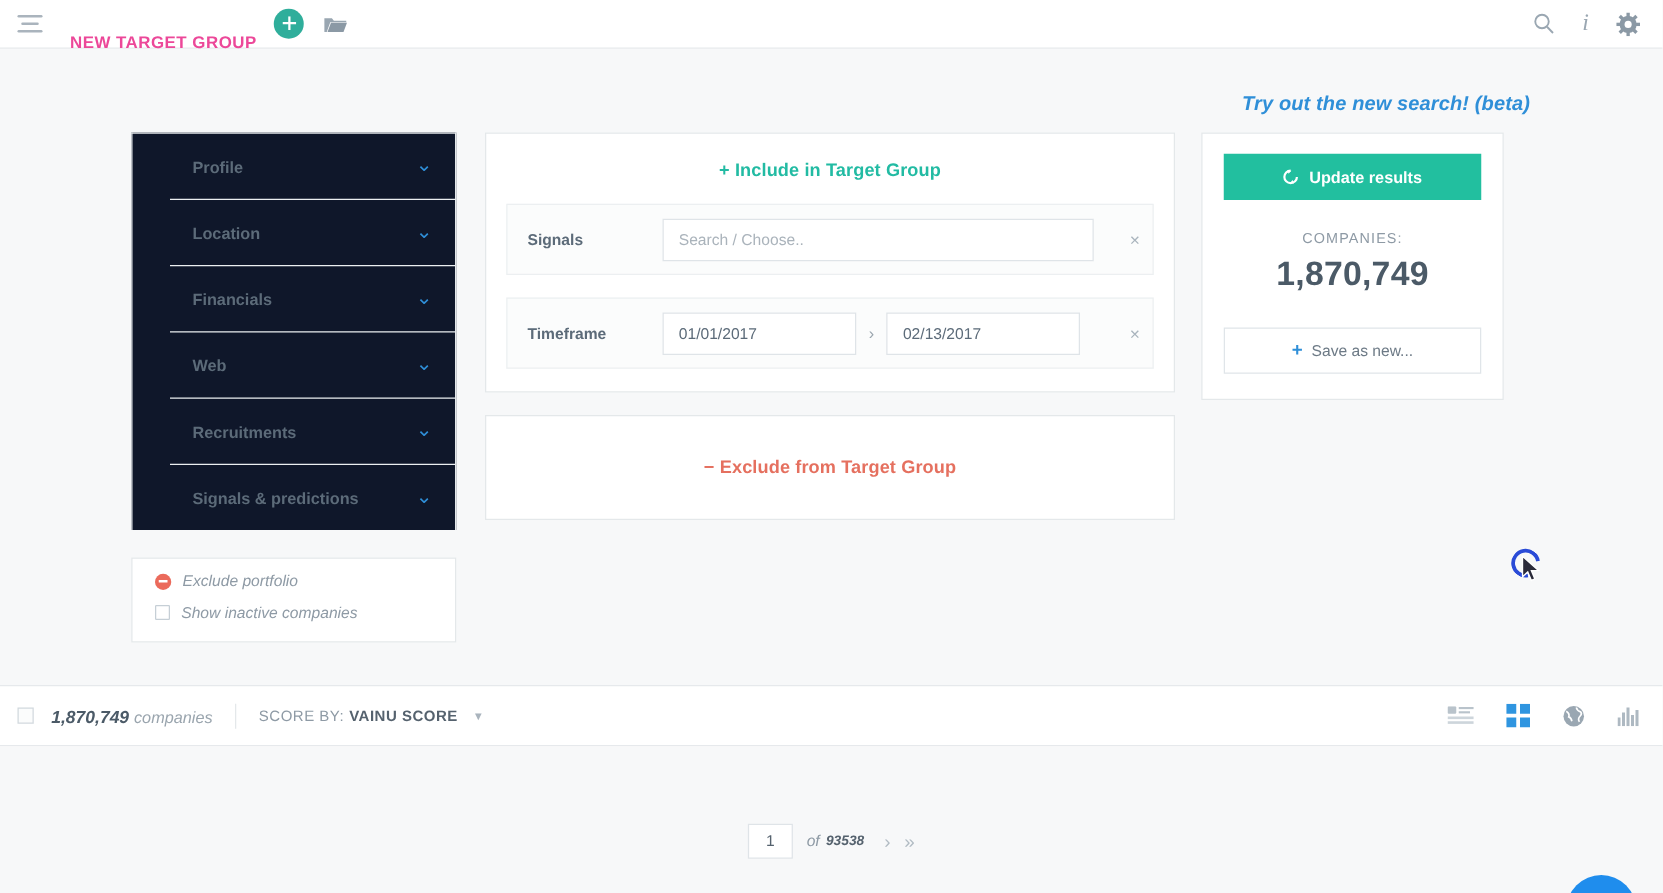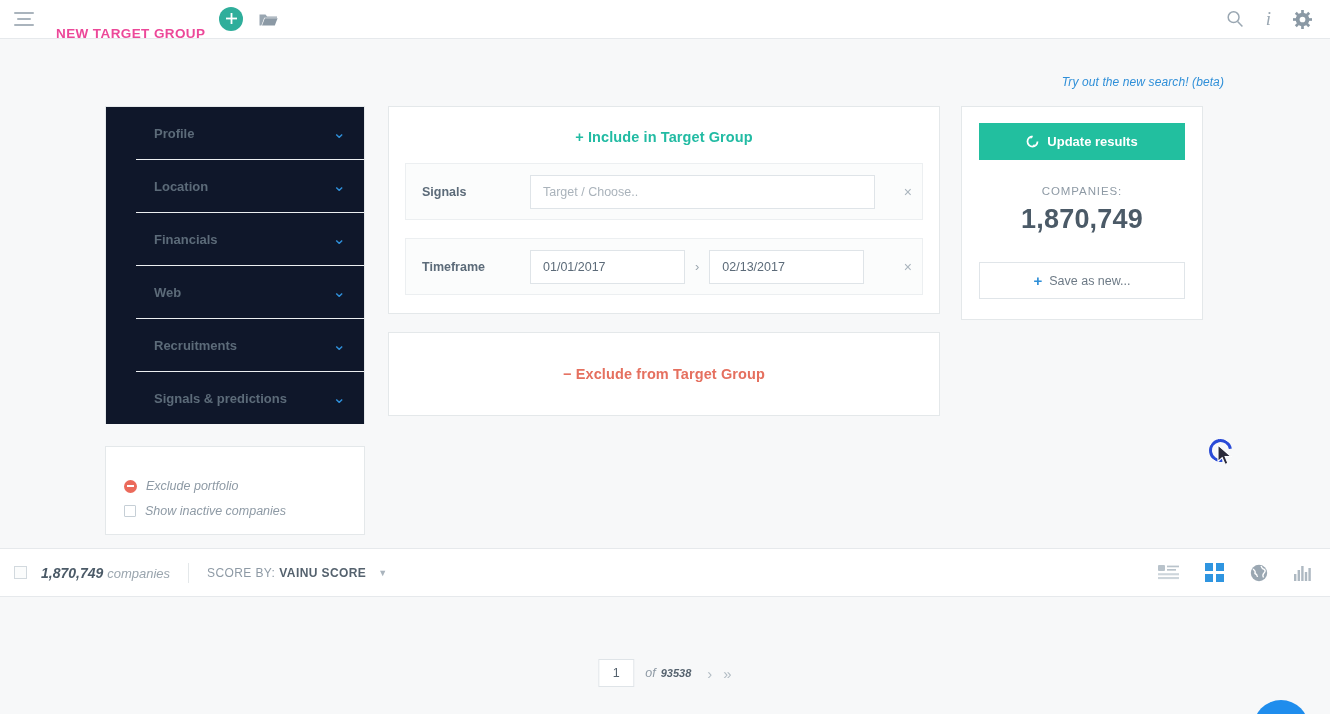--- a/index.html
+++ b/index.html
@@ -42,39 +42,39 @@
   .folder-icon { margin-left: 16px; cursor: pointer; display:flex; align-items:center;}
   .topbar-right { margin-left: auto; display: flex; align-items: center; gap: 22px; margin-right: 18px; }
   .topbar-right .ico { cursor: pointer; color: #9aa7b2; display:flex; align-items:center;}
   .info-i { font-family: "Liberation Serif", serif; font-style: italic; font-size: 19px; color:#8b99a5; }
 
   
   .content { position: absolute; left:0; top:39px; width:1330px; height:675px; }
 
   .beta-link {
     position: absolute; right: 106px; top: 36px;
-    font-size: 12px; font-style: italic; font-weight: 400;
+    font-size: 16px; font-style: italic; font-weight: 700;
     color: #2f8fd8; cursor: pointer; letter-spacing: .1px;
   }
 
   
   .filters { position: absolute; left: 105px; top: 67px; width: 260px; }
   .acc-box { background:#0f172a; border:1px solid #e4e8ea; border-bottom:none;padding-left:30px; }
   .acc-box:last-of-type { border-bottom:1px solid #e4e8ea; }
   .acc-item {
     height: 52px; display:flex; align-items:center; justify-content:space-between;
     padding: 0 18px; cursor:pointer;
   }
   .acc-label { font-size: 13px; font-weight: 700; color:#5c6b79; }
   .chev { color:#2f8fd8; font-size:11px; }
   .acc-divider { height:1px; background:#eceff1; margin:0 0px; }
 
   .opt-box {
     margin-top: 22px; background:#fff; border:1px solid #e4e8ea;
-    padding: 32px 18px 16px 18px;
+    padding: 11px 18px 16px 18px;
   }
   .opt-row { display:flex; align-items:center; gap:9px; margin-bottom:11px; }
   .opt-row:last-child { margin-bottom:0;align-items:center; }
   .opt-label { font-size: 12.5px; font-style: italic; color:#8e9aa5; }
   .minus-circle {
     width:13px; height:13px; border-radius:50%; background:#eb6a5b;
     display:flex; align-items:center; justify-content:center; flex:0 0 auto;
   }
   .minus-circle i { display:block; width:7px; height:1.6px; background:#fff; }
   .checkbox-sq {
@@ -284,21 +284,21 @@
   </div>
 
   <div class="mid">
 
     <div class="panel panel-include">
       <div class="panel-head inc">+ Include in Target Group</div>
 
       <div class="filter-row">
         <div class="flabel">Signals</div>
         <div class="input-box input-search">
-          <span>Target / Choose..</span>
+          <span>Search / Choose..</span>
         </div>
         <span class="row-x">×</span>
       </div>
 
       <div class="filter-row">
         <div class="flabel">Timeframe</div>
         <div class="input-box input-date">01/01/2017</div>
         <span class="date-arrow">›</span>
         <div class="input-box input-date">02/13/2017</div>
         <span class="row-x">×</span>

